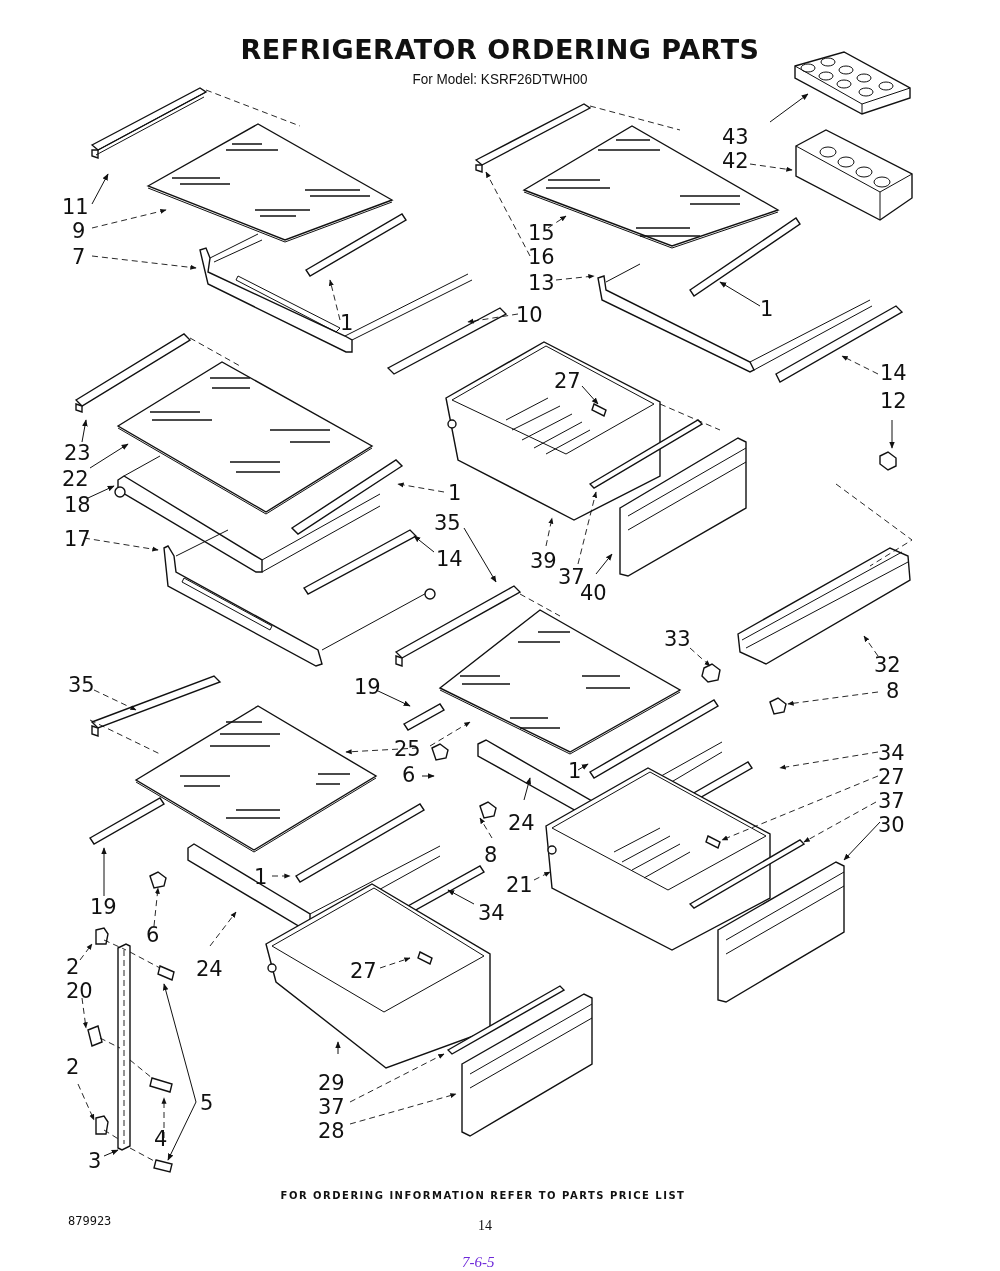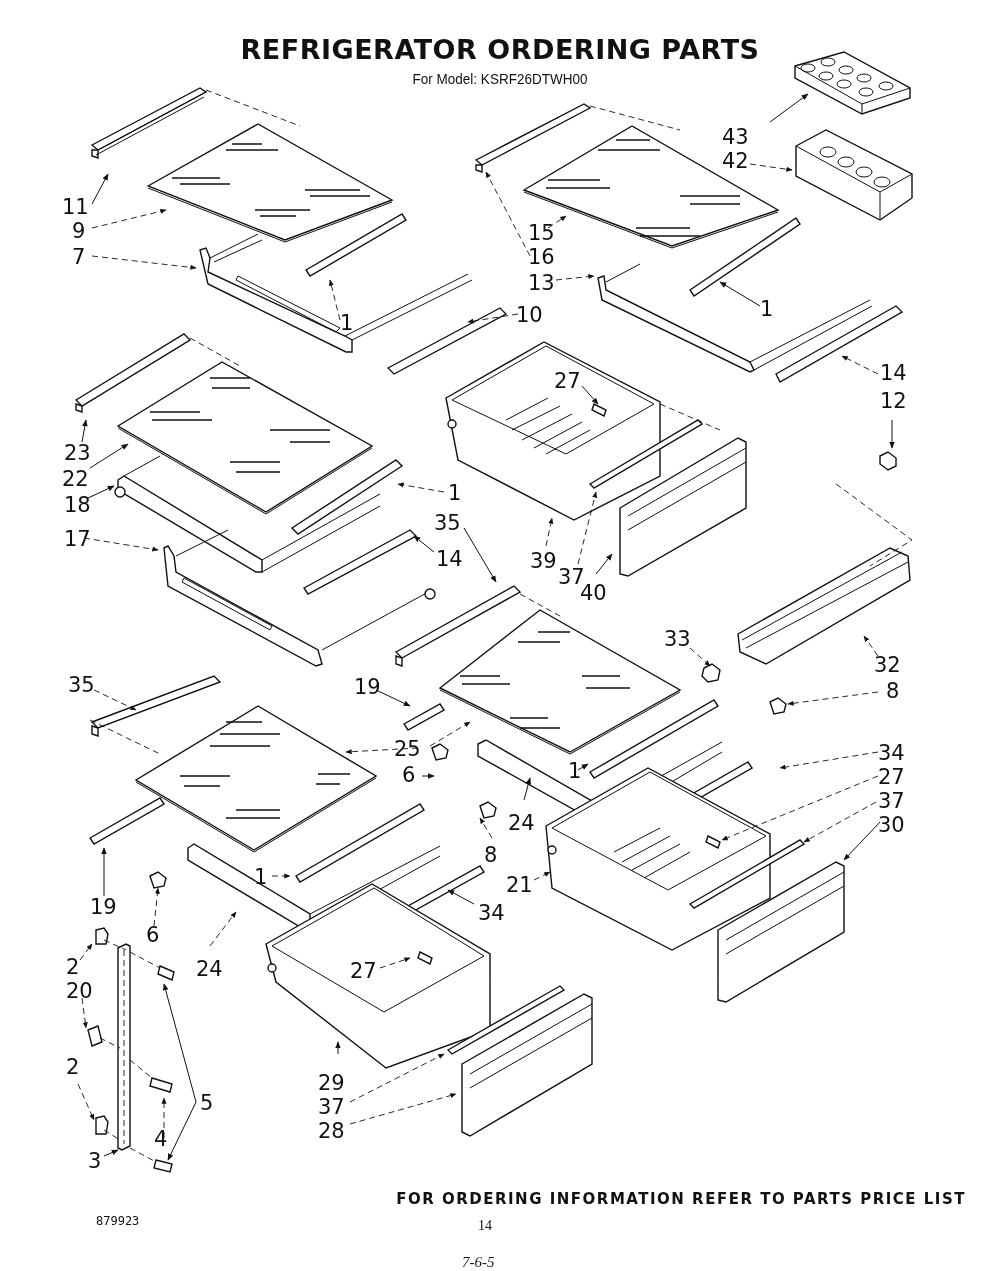--- a/index.html
+++ b/index.html
@@ -1,22 +1,22 @@
 <!DOCTYPE html>
 <html><head>
 <meta charset="utf-8">
 <style>
   html, body { margin: 0; padding: 0; background: #ffffff; }
   body { width: 1000px; height: 1271px; position: relative; overflow: hidden; font-family: "Liberation Sans", sans-serif; color: #111; }
   #title { position: absolute; left: 0; width: 1000px; top: 34px; text-align: center; font-family: "DejaVu Sans", sans-serif; font-weight: bold; font-size: 27px; letter-spacing: 0.5px; }
   #subtitle { position: absolute; left: 0; width: 1000px; top: 70px; text-align: center; font-family: "Liberation Sans Narrow", "Liberation Sans", sans-serif; font-size: 15px; transform: scaleX(0.9); }
-  #footer-note { position: absolute; left: 0; width: 966px; top: 1190px; text-align: right; font-family: "DejaVu Sans", sans-serif; font-weight: bold; font-size: 15px; letter-spacing: 1.5px; }
-  #doc-number { position: absolute; left: 68px; top: 1214px; font-family: "DejaVu Sans Mono", monospace; font-size: 12px; margin-left: 28px; }
+  #footer-note { position: absolute; left: 0; width: 966px; top: 1190px; text-align: center; font-family: "DejaVu Sans", sans-serif; font-weight: bold; font-size: 10px; letter-spacing: 1.5px; }
+  #doc-number { position: absolute; left: 68px; top: 1214px; font-family: "DejaVu Sans Mono", monospace; font-size: 12px; }
   #page-number { position: absolute; left: 478px; top: 1218px; font-family: "Liberation Serif", serif; font-size: 14px; }
-  #handmark { position: absolute; left: 462px; top: 1254px; font-family: "Liberation Serif", serif; font-style: italic; font-size: 15px; color: #0f172a; }
+  #handmark { position: absolute; left: 462px; top: 1254px; font-family: "Liberation Serif", serif; font-style: italic; font-size: 15px; color: #6d28d9; }
   svg#diagram { position: absolute; left: 0; top: 0; }
   .part { fill: #fff; stroke: #111; stroke-width: 1.4; }
   .thin { fill: none; stroke: #111; stroke-width: 1; }
   .dash { fill: none; stroke: #111; stroke-width: 0.9; stroke-dasharray: 6 4; }
   .glass-line { stroke: #111; stroke-width: 1.3; }
   .callout { font-family: "DejaVu Sans", sans-serif; font-size: 21px; fill: #111; transform-box: fill-box; }
 </style>
 </head>
 <body>
 

